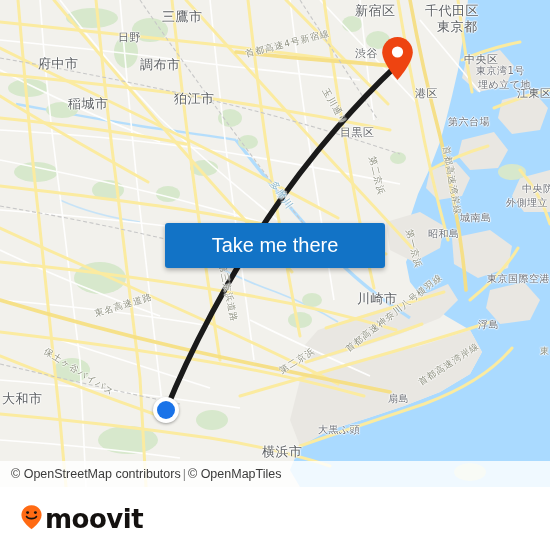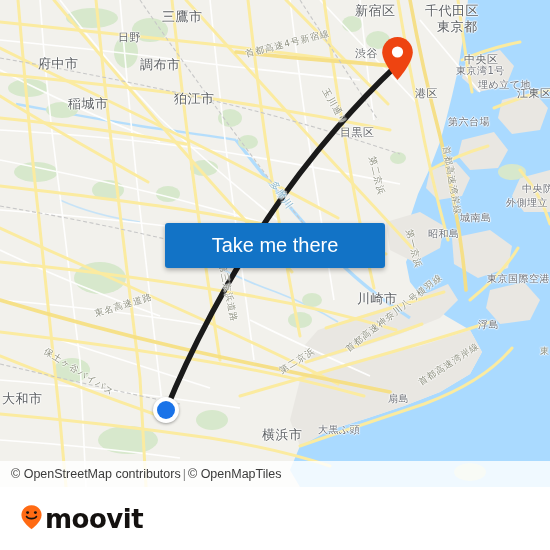--- a/index.html
+++ b/index.html
@@ -308,22 +308,22 @@
         <div class="map-label city-sm" style="left: 118px; top: 30px;">日野</div>
         <div class="map-label city-sm" style="left: 355px; top: 46px;">渋谷</div>
         <div class="map-label city-sm" style="left: 415px; top: 86px;">港区</div>
         <div class="map-label city-sm" style="left: 464px; top: 52px;">中央区</div>
         <div class="map-label city-sm" style="left: 517px; top: 86px;">江東区</div>
         <div class="map-label city" style="left: 68px; top: 95px;">稲城市</div>
         <div class="map-label city" style="left: 174px; top: 90px;">狛江市</div>
         <div class="map-label city-sm" style="left: 340px; top: 125px; font-family: Liberation Mono, monospace;">目黒区</div>
         <div class="map-label city" style="left: 357px; top: 290px;">川崎市</div>
         <div class="map-label city" style="left: 2px; top: 390px;">大和市</div>
-        <div class="map-label city" style="left: 262px; top: 426px;">横浜市</div>
-        <div class="map-label place" style="left: 456px; top: 64px;">東京湾1号</div>
+        <div class="map-label city" style="left: 262px; top: 443px;">横浜市</div>
+        <div class="map-label place" style="left: 476px; top: 64px;">東京湾1号</div>
         <div class="map-label place" style="left: 478px; top: 78px;">埋め立て地</div>
         <div class="map-label place" style="left: 448px; top: 115px;">第六台場</div>
         <div class="map-label place" style="left: 522px; top: 182px;">中央防波</div>
         <div class="map-label place" style="left: 506px; top: 196px;">外側埋立</div>
         <div class="map-label place" style="left: 460px; top: 211px;">城南島</div>
         <div class="map-label place" style="left: 428px; top: 227px;">昭和島</div>
         <div class="map-label place" style="left: 455px; top: 272px; margin-left: 32px;">東京国際空港</div>
         <div class="map-label place" style="left: 478px; top: 318px;">浮島</div>
         <div class="map-label place" style="left: 388px; top: 392px;">扇島</div>
         <div class="map-label place" style="left: 318px; top: 423px;">大黒ふ頭</div>

